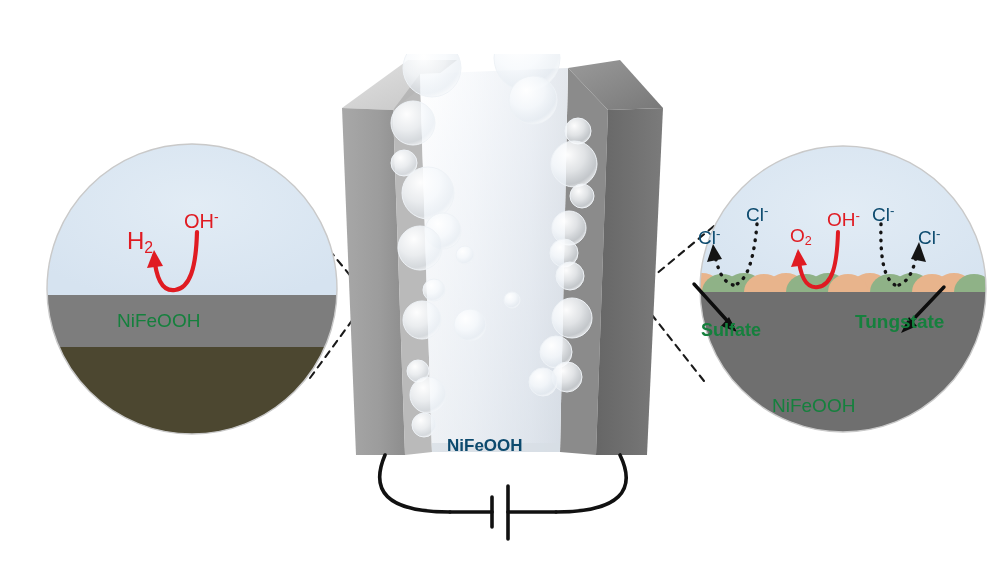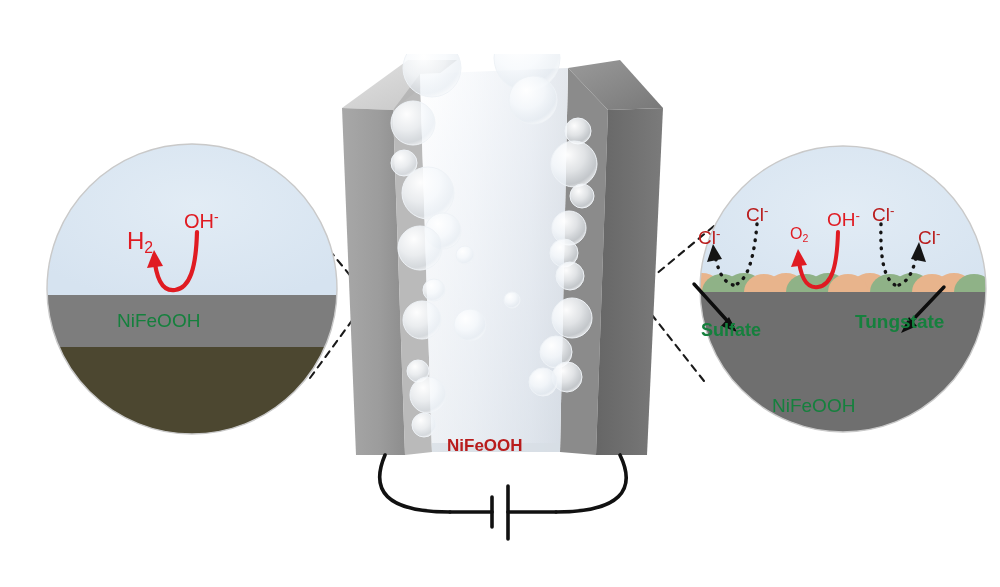--- a/index.html
+++ b/index.html
@@ -32,21 +32,21 @@
     line-height: 1;
     pointer-events: none;
   }
   .lbl-white {
     color: #15803d;
   }
   .lbl-red {
     color: #e01b22;
   }
   .lbl-dark {
-    color: #b91c1c;
+    color: #0c4a6e;
   }
   .sub {
     font-size: 0.66em;
     vertical-align: -0.25em;
   }
   .sup {
     font-size: 0.70em;
     vertical-align: 0.42em;
   }
 </style>
@@ -262,21 +262,21 @@
 
   <div class="lbl lbl-white" style="left:117px; top:311px; font-size:19px;">NiFeOOH</div>
 
 
   <div class="lbl lbl-red" style="left:127px; top:229px; font-size:24px;"><span>H</span><span class="sub">2</span></div>
 
   <div class="lbl lbl-red" style="left:184px; top:210px; font-size:20px;"><span>OH</span><span class="sup">-</span></div>
 
   <div class="lbl lbl-white" style="left:772px; top:396px; font-size:19px;">NiFeOOH</div>
 
-  <div class="lbl lbl-red" style="left:790px; top:226px; font-size:16px;"><span>O</span><span class="sub">2</span></div>
+  <div class="lbl lbl-red" style="left:790px; top:226px; font-size:19px;"><span>O</span><span class="sub">2</span></div>
 
   <div class="lbl lbl-red" style="left:827px; top:209px; font-size:19px;"><span>OH</span><span class="sup">-</span></div>
 
   <div class="lbl lbl-dark" style="left:698px; top:227px; font-size:19px;"><span>Cl</span><span class="sup">-</span></div>
 
   <div class="lbl lbl-dark" style="left:746px; top:204px; font-size:19px;"><span>Cl</span><span class="sup">-</span></div>
 
   <div class="lbl lbl-dark" style="left:872px; top:204px; font-size:19px;"><span>Cl</span><span class="sup">-</span></div>
 
   <div class="lbl lbl-dark" style="left:918px; top:227px; font-size:19px;"><span>Cl</span><span class="sup">-</span></div>

